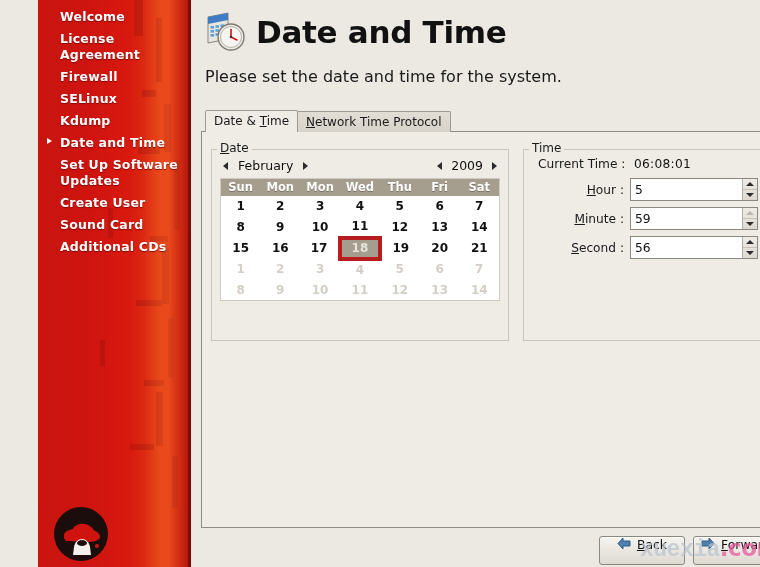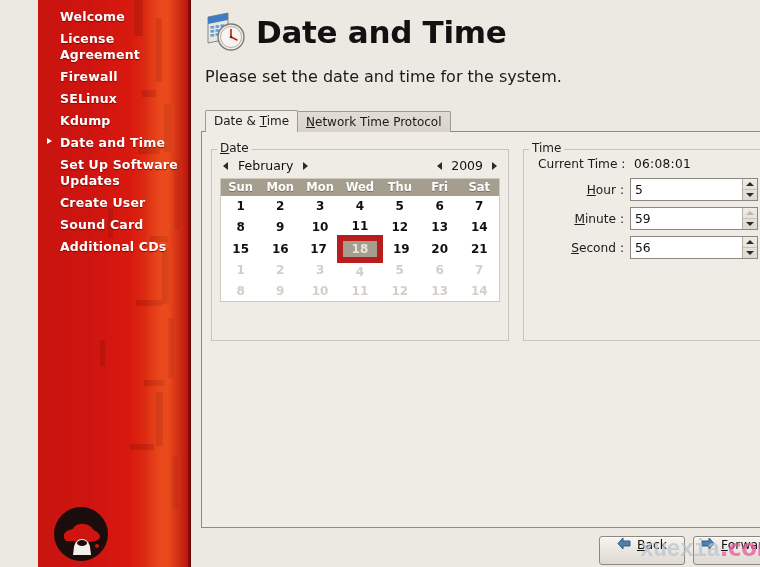--- a/index.html
+++ b/index.html
@@ -243,21 +243,21 @@
     font-size: 12px;
     color: #111;
     height: 21px;
     font-weight: bold;
     cursor: default;
   }
   table#calendar tbody td.other { color: #d3cfc6; font-weight: bold; }
   table#calendar tbody td.sel {
     background: #a59d8e;
     color: #e8e4db;
-    border: 6px solid #b91c1c;
+    border: 4px solid #b91c1c;
   }
 
   
   .currow {
     display: flex;
     align-items: center;
     font-size: 12.2px;
     color: #1a1a1a;
     padding: 4px 0 10px 6px;
     height: 22px;

